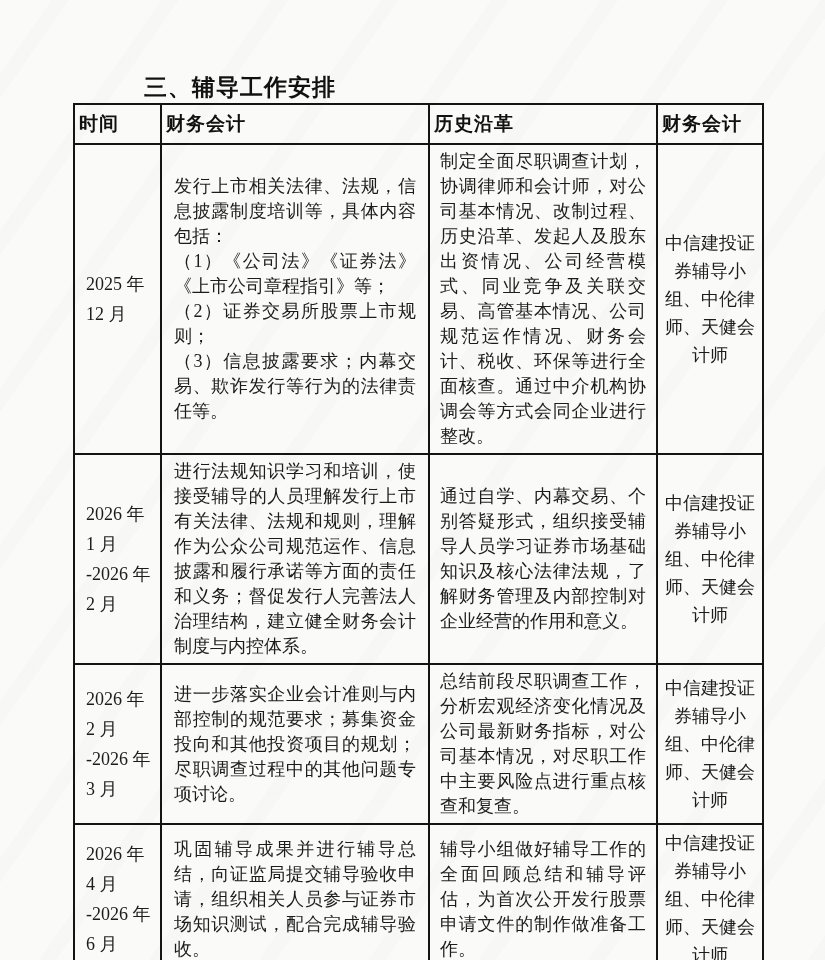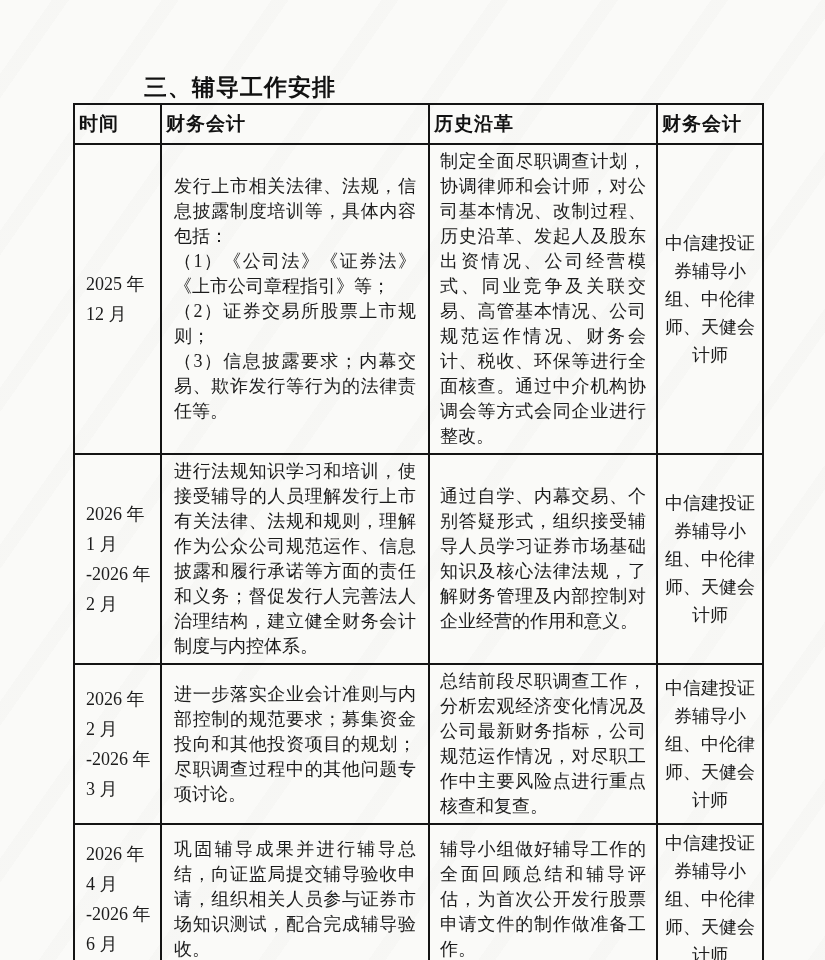--- a/index.html
+++ b/index.html
@@ -140,21 +140,21 @@
       <td class="content-cell">进行法规知识学习和培训，使接受辅导的人员理解发行上市有关法律、法规和规则，理解作为公众公司规范运作、信息披露和履行承诺等方面的责任和义务；督促发行人完善法人治理结构，建立健全财务会计制度与内控体系。</td>
       <td class="plan-cell">通过自学、内幕交易、个别答疑形式，组织接受辅导人员学习证券市场基础知识及核心法律法规，了解财务管理及内部控制对企业经营的作用和意义。</td>
       <td class="personnel-cell">中信建投证券辅导小组、中伦律师、天健会计师</td>
     </tr>
     <tr class="row-3">
       <td class="time-cell">2026 年
 2 月
 -2026 年
 3 月</td>
       <td class="content-cell">进一步落实企业会计准则与内部控制的规范要求；募集资金投向和其他投资项目的规划；尽职调查过程中的其他问题专项讨论。</td>
-      <td class="plan-cell">总结前段尽职调查工作，分析宏观经济变化情况及公司最新财务指标，公司规范运作情况，对尽职工作中主要风险点进行重点核查和复查。</td>
+      <td class="plan-cell">总结前段尽职调查工作，分析宏观经济变化情况及公司最新财务指标，对公司基本情况，对尽职工作中主要风险点进行重点核查和复查。</td>
       <td class="personnel-cell">中信建投证券辅导小组、中伦律师、天健会计师</td>
     </tr>
     <tr class="row-4">
       <td class="time-cell">2026 年
 4 月
 -2026 年
 6 月</td>
       <td class="content-cell">巩固辅导成果并进行辅导总结，向证监局提交辅导验收申请，组织相关人员参与证券市场知识测试，配合完成辅导验收。</td>
       <td class="plan-cell">辅导小组做好辅导工作的全面回顾总结和辅导评估，为首次公开发行股票申请文件的制作做准备工作。</td>
       <td class="personnel-cell">中信建投证券辅导小组、中伦律师、天健会计师</td>

